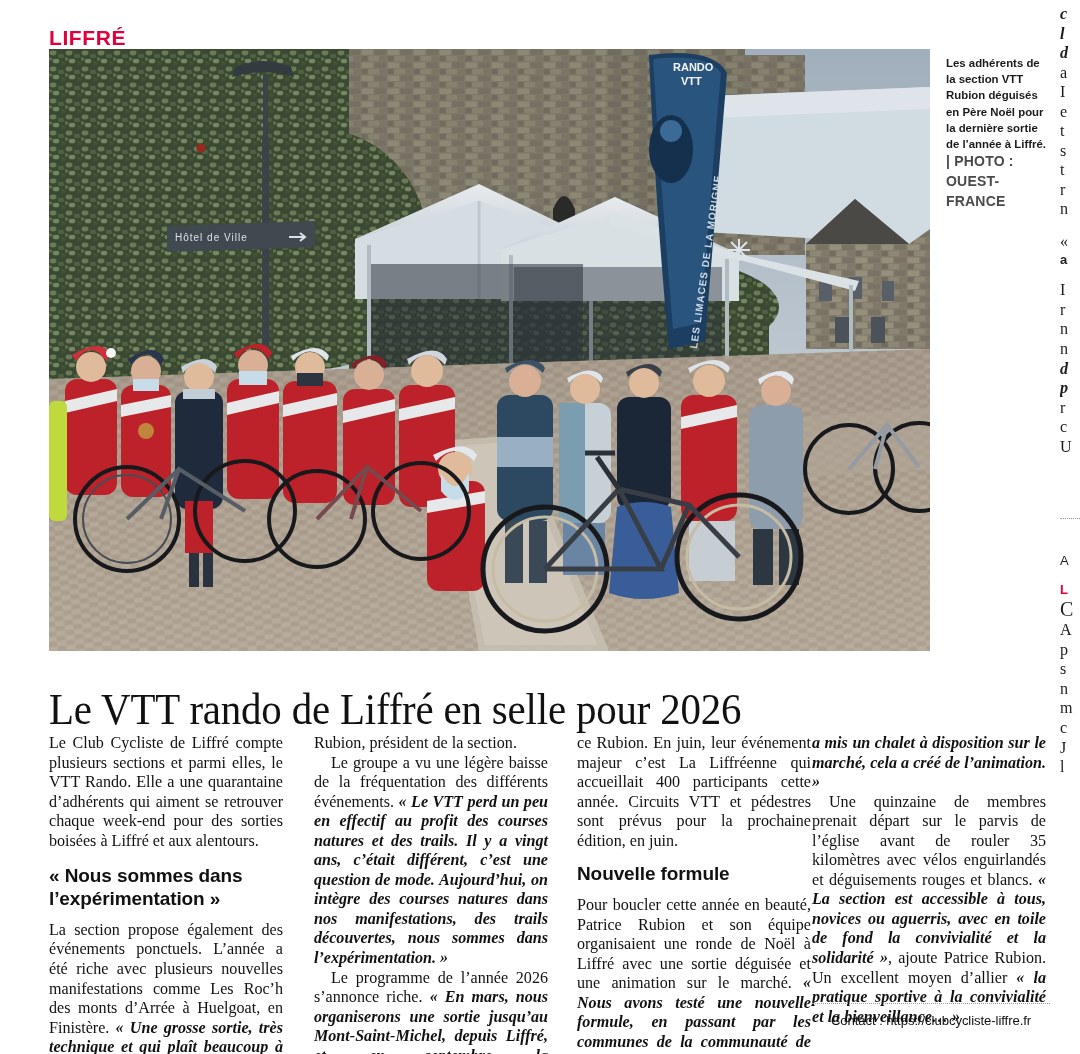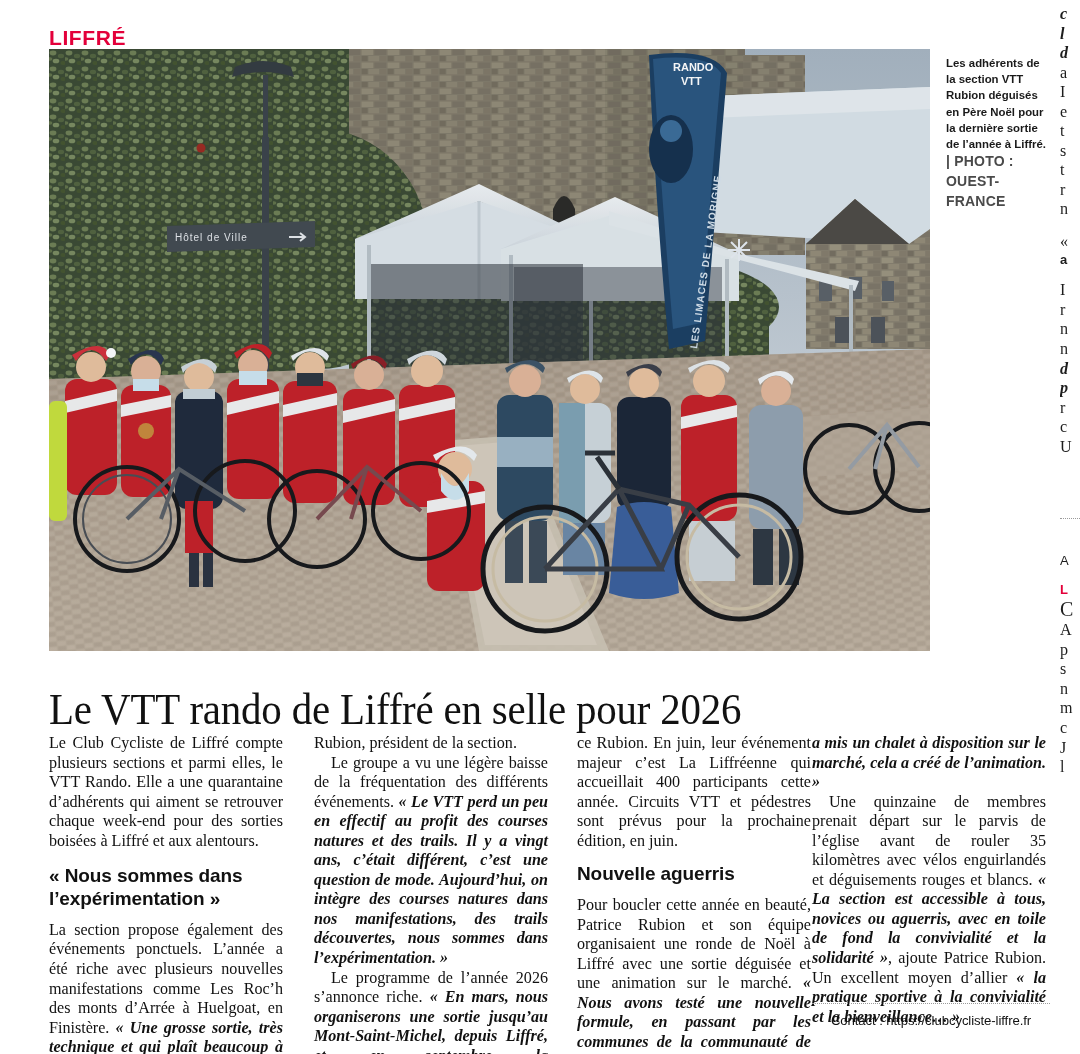--- a/index.html
+++ b/index.html
@@ -390,21 +390,21 @@
     </div>
 
     <div class="col c2">
       <p>Rubion, président de la section.</p>
       <p class="ind"><span>Le groupe a vu une légère baisse de la fréquentation des différents événements. </span><i>« Le VTT perd un peu en effectif au profit des courses natures et des trails. Il y a vingt ans, c’était différent, c’est une question de mode. Aujourd’hui, on intègre des courses natures dans nos manifestations, des trails découvertes, nous sommes dans l’expérimentation. »</i></p>
       <p class="ind"><span>Le programme de l’année 2026 s’annonce riche. </span><i>« En mars, nous organiserons une sortie jusqu’au Mont-Saint-Michel, depuis Liffré, et, en septembre, la Transvolcanique du côté de Clermont »</i></p>
     </div>
 
     <div class="col c3">
       <p>ce Rubion. En juin, leur événement majeur c’est La Liffréenne qui accueillait 400 participants cette année. Circuits VTT et pédestres sont prévus pour la prochaine édition, en juin.</p>
-      <div class="subhead">Nouvelle aguerris</div>
+      <div class="subhead">Nouvelle formule</div>
       <p><span>Pour boucler cette année en beauté, Patrice Rubion et son équipe organisaient une ronde de Noël à Liffré avec une sortie déguisée et une animation sur le marché. </span><i>« Nous avons testé une nouvelle formule, en passant par les communes de la communauté de communes avant de revenir à Liffré. La municipalité est un partenaire important et nous</i></p>
     </div>
 
     <div class="col c4">
       <p><i>a mis un chalet à disposition sur le marché, cela a créé de l’animation. »</i></p>
       <p class="ind"><span>Une quinzaine de membres prenait départ sur le parvis de l’église avant de rouler 35 kilomètres avec vélos enguirlandés et déguisements rouges et blancs. </span><i>« La section est accessible à tous, novices ou aguerris, avec en toile de fond la convivialité et la solidarité »</i><span>, ajoute Patrice Rubion. Un excellent moyen d’allier </span><i>« la pratique sportive à la convivialité et la bienveillance… »</i></p>
     </div>
 
   </div>
 

